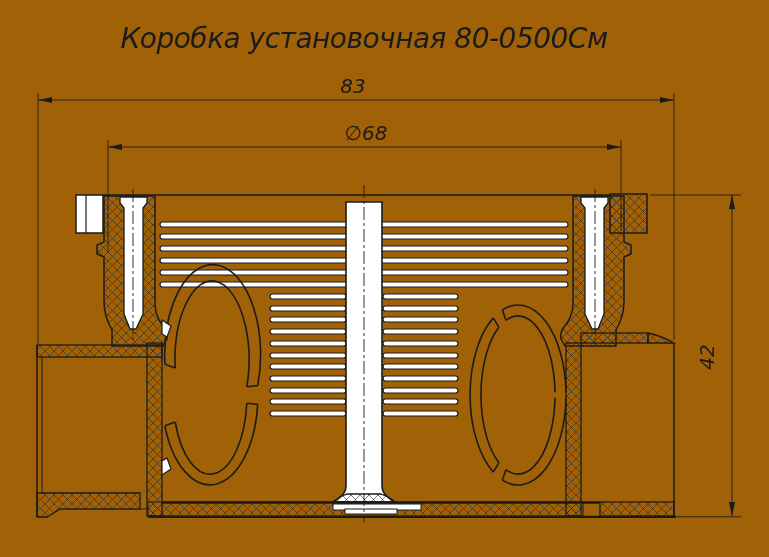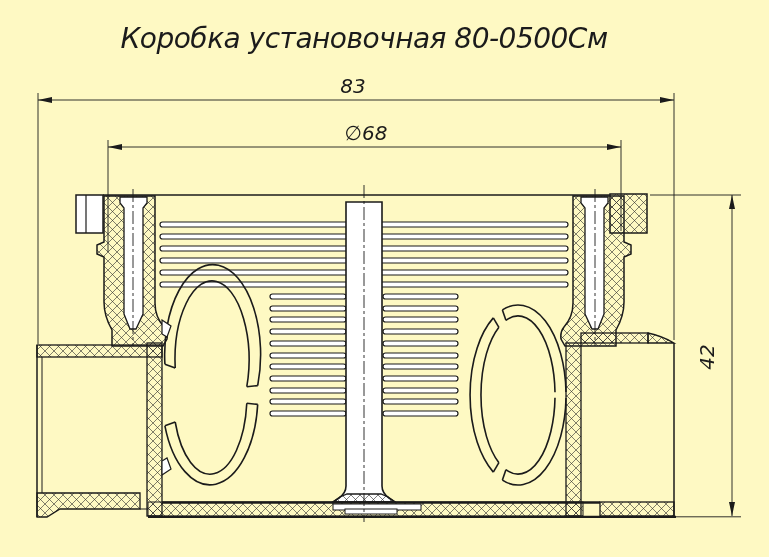--- a/index.html
+++ b/index.html
@@ -1,16 +1,16 @@
 <!DOCTYPE html>
 <html><head>
 <meta charset="utf-8">
 <style>
   html,body{margin:0;padding:0;background:#ffffff;}
-  .page{position:relative;width:769px;height:557px;background:#fef9c3;overflow:hidden;
+  .page{position:relative;width:769px;height:557px;background:#a16207;overflow:hidden;
         font-family:"DejaVu Sans",sans-serif;}
   svg text{font-family:"DejaVu Sans",sans-serif;font-style:italic;fill:#1b1b1b;}
   .title-t{font-size:28px;letter-spacing:-0.5px;}
   .dim-t{font-size:20px;}
 </style>
 </head>
 <body>
 
 <div class="page">
 <svg width="769" height="557" viewBox="0 0 769 557">

